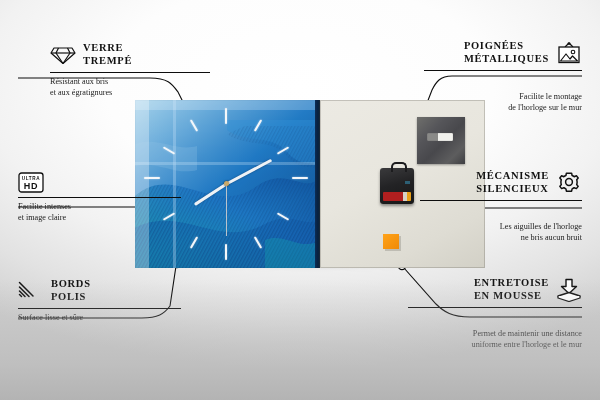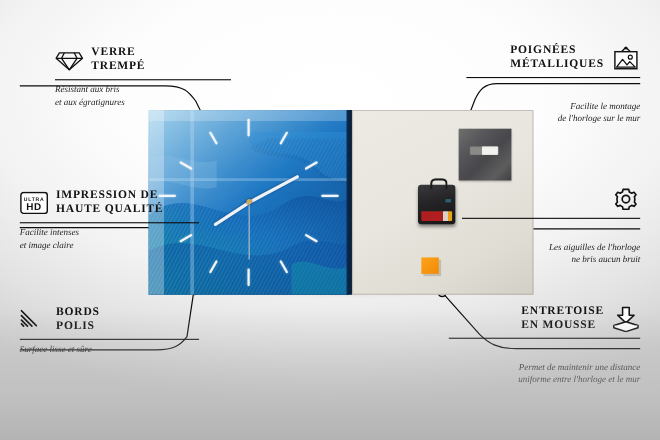--- a/index.html
+++ b/index.html
@@ -100,21 +100,21 @@
   .co-title{
     display:flex;align-items:center;gap:7px;
     font-family:"Liberation Serif", serif;font-weight:bold;
     font-size:10.5px;letter-spacing:.7px;color:#111;line-height:1.22;
     text-transform:uppercase;
   }
   .co-title .txt{white-space:pre-line;}
   .co-rule{height:1px;background:#0d0d0d;margin:4px 0 3px;}
   .co-desc{
     font-family:"Liberation Serif", serif;font-size:8.2px;color:#1b1b1b;
-    line-height:1.35;white-space:pre-line;font-style:italic;
+    line-height:1.35;white-space:pre-line;
   }
   .left .co-title{justify-content:flex-start;}
   .left .co-desc{text-align:left;}
   .right .co-title{justify-content:flex-end;}
   .right .co-desc{text-align:right;margin-top:20px;}
 
   .ico{flex:none;display:block;}
 
   
   #c-verre   {left:18px;  top:42px;  width:160px;margin-left:32px;}
@@ -233,22 +233,20 @@
 et aux égratignures</div>
   </div>
 
   <div class="callout left" id="c-impr">
     <div class="co-title">
       <svg class="ico" width="26" height="21" viewBox="0 0 26 21">
         <rect x="1" y="1" width="24" height="19" rx="2.5" fill="#fff" stroke="#111" stroke-width="1.3"></rect>
         <text x="13" y="8.4" text-anchor="middle" font-family="Liberation Sans, sans-serif" font-size="4.6" fill="#111">ultra</text>
         <text x="13" y="17" text-anchor="middle" font-family="Liberation Sans, sans-serif" font-size="9" font-weight="bold" fill="#111">HD</text>
       </svg>
-      <span class="txt">IMPRESSION DE
-HAUTE QUALITÉ</span>
     </div>
     <div class="co-rule"></div>
     <div class="co-desc">Facilite intenses
 et image claire</div>
   </div>
 
   <div class="callout left" id="c-bords">
     <div class="co-title">
       <svg class="ico" width="26" height="20" viewBox="0 0 26 20">
         <g stroke="#111" stroke-width="1.5" stroke-linecap="round">
@@ -280,20 +278,22 @@
         <path d="M4.5,19 L10,12 L14,17 L16.5,14 L21.5,19 Z" fill="none" stroke="#111" stroke-width="1.2" stroke-linejoin="round"></path>
       </svg>
     </div>
     <div class="co-rule"></div>
     <div class="co-desc">Facilite le montage
 de l'horloge sur le mur</div>
   </div>
 
   <div class="callout right" id="c-meca">
     <div class="co-title">
+      <span class="txt">MÉCANISME
+SILENCIEUX</span>
       <svg class="ico" width="26" height="24" viewBox="0 0 26 24">
         <path d="M13,2.2 l2.6,0 l.5,2.3 a7.6,7.6 0 0 1 2.1,1.2 l2.2-.9 l1.8,2.2 l-1.5,1.8 a7.6,7.6 0 0 1 .4,2.4 a7.6,7.6 0 0 1-.4,2.4 l1.5,1.8 l-1.8,2.2 l-2.2-.9 a7.6,7.6 0 0 1-2.1,1.2 l-.5,2.3 l-2.6,0 l-2.6,0 l-.5-2.3 a7.6,7.6 0 0 1-2.1-1.2 l-2.2,.9 l-1.8-2.2 l1.5-1.8 a7.6,7.6 0 0 1-.4-2.4 a7.6,7.6 0 0 1 .4-2.4 l-1.5-1.8 l1.8-2.2 l2.2,.9 a7.6,7.6 0 0 1 2.1-1.2 l.5-2.3 Z" fill="none" stroke="#111" stroke-width="1.5" stroke-linejoin="round"></path>
         <circle cx="13" cy="11" r="3.4" fill="none" stroke="#111" stroke-width="1.5"></circle>
       </svg>
     </div>
     <div class="co-rule"></div>
     <div class="co-desc">Les aiguilles de l'horloge
 ne bris aucun bruit</div>
   </div>
 

